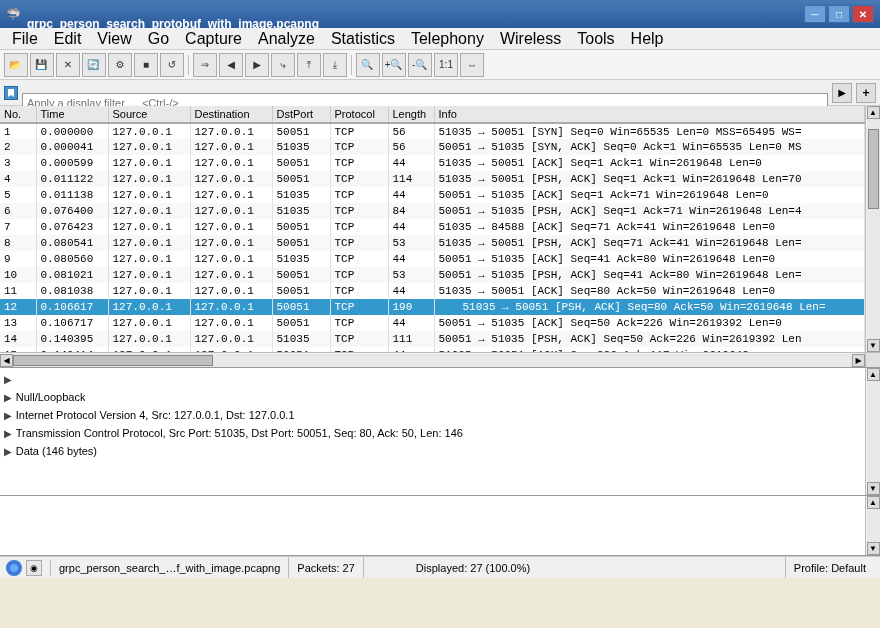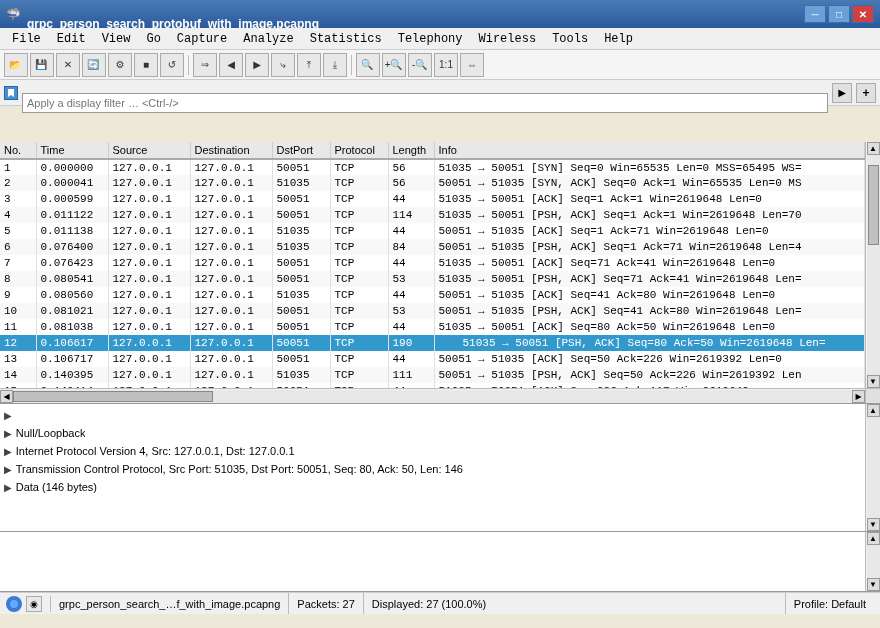--- a/index.html
+++ b/index.html
@@ -43,22 +43,21 @@
     #title-bar .win-btn.close { background: #d04040; }
 
     
     #menu-bar {
       background: #f0f0f0;
       height: 22px;
       display: flex;
       align-items: center;
       padding: 0 4px;
       border-bottom: 1px solid #ccc;
-      font-size: 12px;
-      font-family: Liberation Mono, monospace;
+      font-size: 16px;
     }
     .menu-item {
       padding: 2px 8px;
       cursor: pointer;
       white-space: nowrap;
     }
 
     
     #toolbar {
       background: #f5f5f5;
@@ -147,21 +146,20 @@
       border-right: 1px solid #e0e0e0;
       white-space: nowrap;
       overflow: hidden;
     }
 
     
     #packet-scroll-area {
       position: relative;
       height: 260px;
       overflow: hidden;
-      margin-top: 36px;
     }
     #packet-scroll-v {
       position: absolute;
       right: 0;
       top: 0;
       bottom: 0;
       width: 15px;
       background: #f0f0f0;
       border-left: 1px solid #bbb;
       display: flex;
@@ -377,21 +375,21 @@
             <td style="max-width: 300px;">50051 → 51035 [PSH, ACK] Seq=1 Ack=71 Win=2619648 Len=4</td>
           </tr>
           <tr>
             <td>7</td>
             <td>0.076423</td>
             <td>127.0.0.1</td>
             <td>127.0.0.1</td>
             <td>50051</td>
             <td>TCP</td>
             <td>44</td>
-            <td style="max-width: 300px;">51035 → 50051 [ACK] Seq=71 Ack=41 Win=2619648 Len=0</td>
+            <td style="max-width: 300px;">51035 → 84588 [ACK] Seq=71 Ack=41 Win=2619648 Len=0</td>
           </tr>
           <tr>
             <td>8</td>
             <td>0.080541</td>
             <td>127.0.0.1</td>
             <td>127.0.0.1</td>
             <td>50051</td>
             <td>TCP</td>
             <td>53</td>
             <td style="max-width: 300px;">51035 → 50051 [PSH, ACK] Seq=71 Ack=41 Win=2619648 Len=</td>
@@ -532,16 +530,16 @@
   <div style="display:flex;align-items:center;gap:4px;padding-right:8px;border-right:1px solid #bbb;">
     <div style="width:16px;height:16px;background:#3a7bd4;border-radius:50%;display:flex;align-items:center;justify-content:center;">
       <svg width="10" height="10" viewBox="0 0 10 10">
           <circle cx="5" cy="5" r="4" fill="#66aaff"></circle>
         </svg>
     </div>
     <div style="width:16px;height:16px;background:#e8e8e8;border:1px solid #aaa;display:flex;align-items:center;justify-content:center;font-size:9px;">◉</div>
   </div>
   <div class="status-segment">grpc_person_search_…f_with_image.pcapng</div>
   <div class="status-segment">Packets: 27</div>
-  <div class="status-segment" style="border-right:none;">Displayed: 27 (100.0%)</div>
+  <div class="status-segment" style="border-right:none;margin-left:44px;">Displayed: 27 (100.0%)</div>
   <div style="flex:1;"></div>
   <div class="status-segment" style="border-right:none;border-left:1px solid #bbb;">Profile: Default</div>
 </div>
 
 </body></html>

